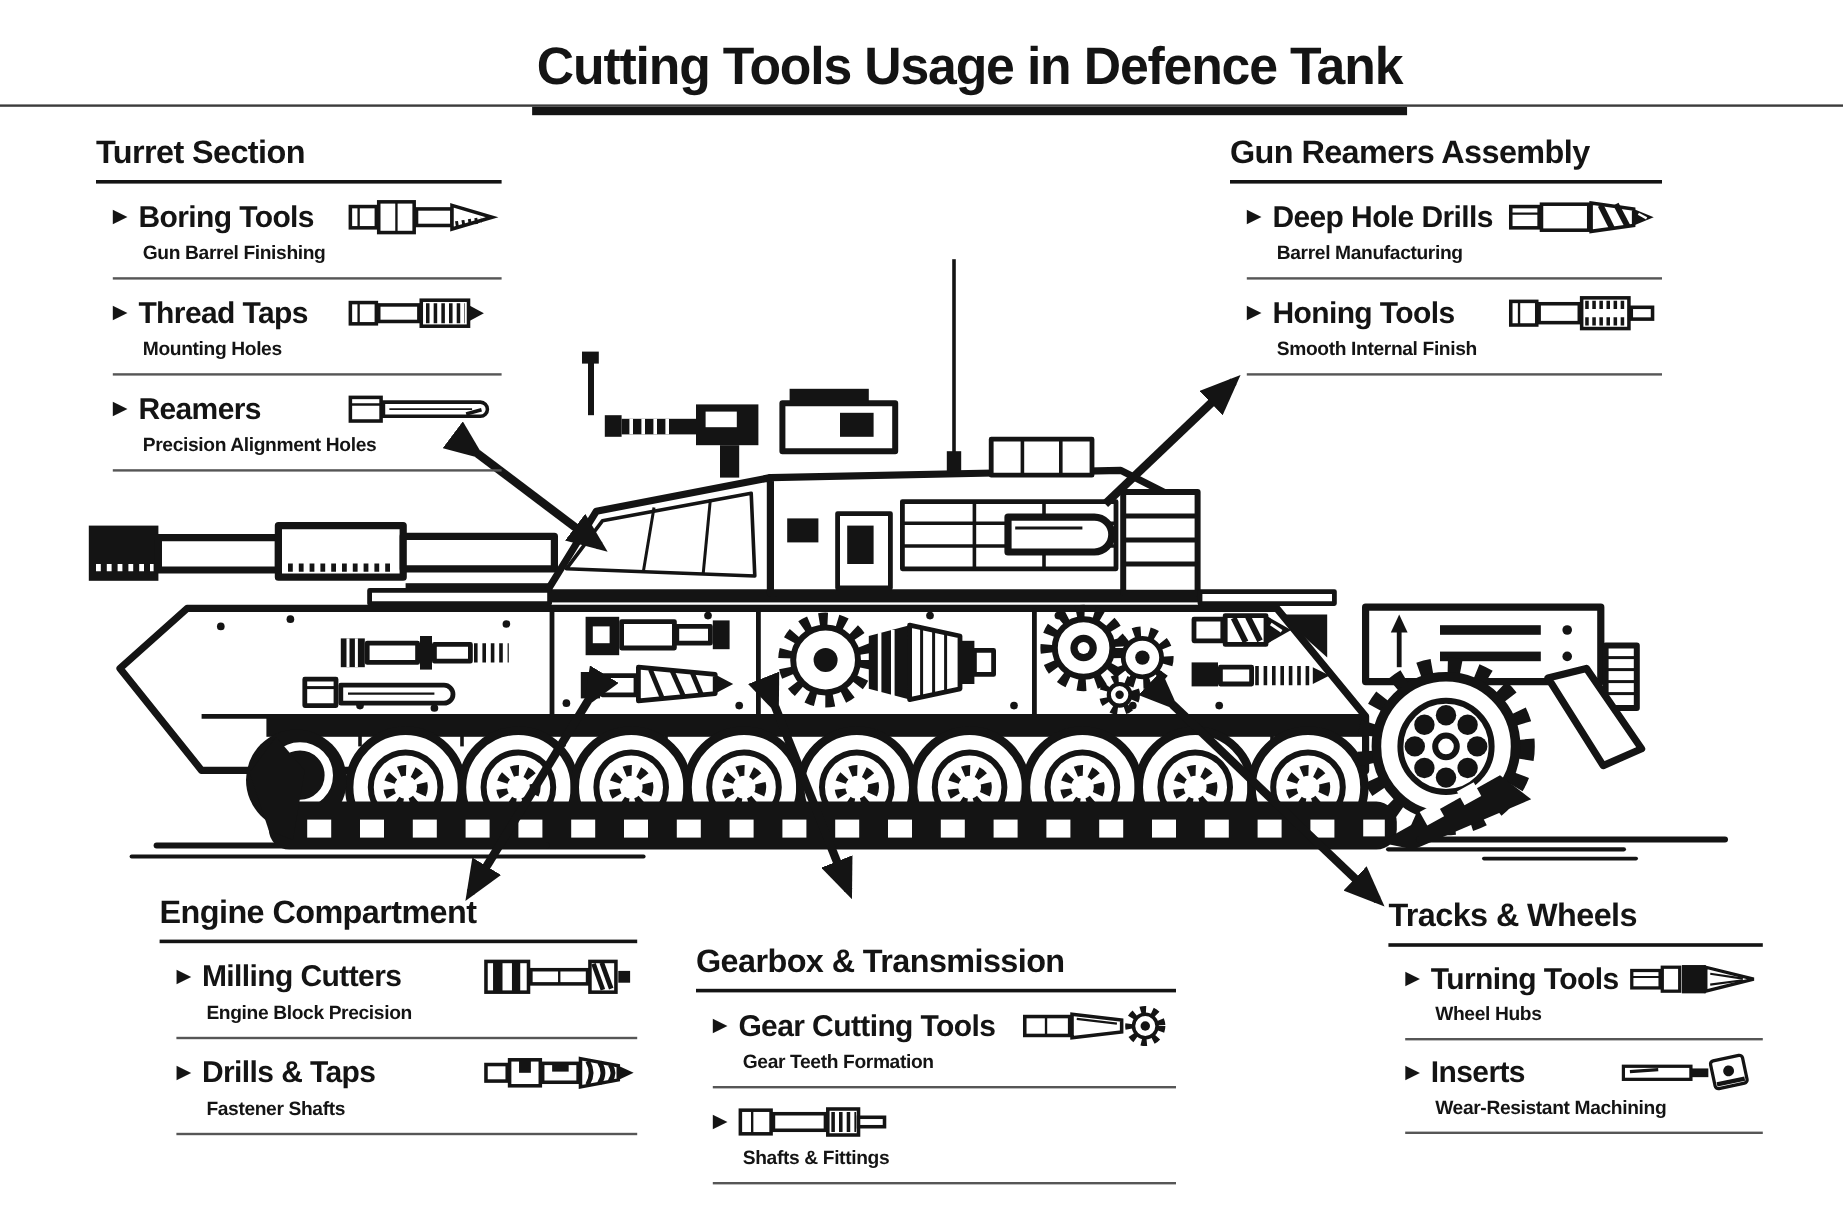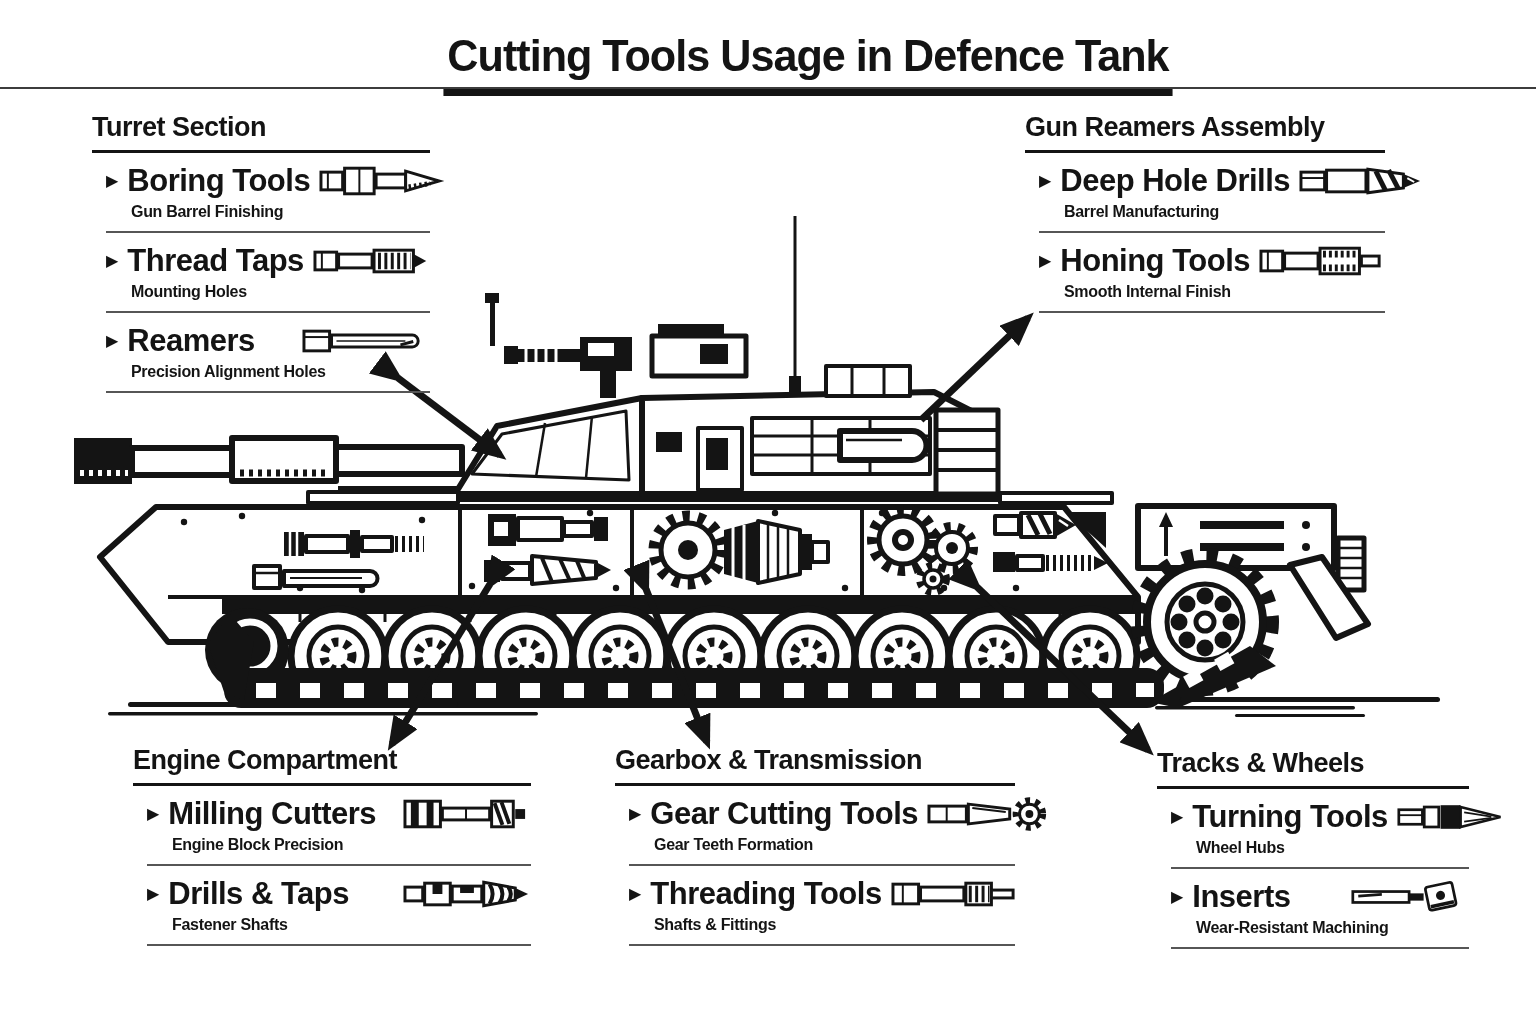--- a/index.html
+++ b/index.html
@@ -17,21 +17,21 @@
   .top-rule{position:absolute;left:0;top:87px;width:1536px;height:2px;background:#3c3c3c;z-index:3;}
   
   .panel{position:absolute;z-index:3;}
   .panel h2{
     margin:0;font-size:27px;font-weight:700;letter-spacing:-.5px;
     padding-bottom:7px;border-bottom:3px solid #141414;
   }
   .item{margin-left:14px;padding:10px 0 10px 0;border-bottom:2px solid #565656;}
   .item .row{display:flex;align-items:center;gap:9px;}
   .bullet{font-size:16px;line-height:1;flex:0 0 auto;}
-  .label{font-size:31px;font-weight:700;letter-spacing:-.5px;flex:1 1 auto;white-space:nowrap;}
+  .label{font-size:25px;font-weight:700;letter-spacing:-.5px;flex:1 1 auto;white-space:nowrap;}
   .icon{flex:0 0 auto;}
   .desc{font-size:16px;font-weight:700;letter-spacing:-.3px;margin:4px 0 0 25px;white-space:nowrap;}
   svg{display:block;}
   .tool-icon{width:128px;height:36px;}
   .panel.narrow .tool-icon{width:118px;height:34px;}
 </style>
 </head>
 <body>
 
 <svg class="layer" width="1536" height="1024" viewBox="0 0 1536 1024">
@@ -358,21 +358,21 @@
       <line x1="977" y1="587" x2="1148" y2="750" marker-start="url(#ah)" marker-end="url(#ah)"></line>
     </g>
   </g>
 </svg>
 
 <div class="header">
   <h1>Cutting Tools Usage in Defence Tank</h1>
 </div>
 <div class="top-rule"></div>
 
-<div class="panel" style="left:80px;top:112px;width:338px;margin-left:12px;">
+<div class="panel" style="left:80px;top:112px;width:338px;">
   <h2>Turret Section</h2>
 
   <div class="item">
     <div class="row">
       <span class="bullet">▶</span>
       <span class="label">Boring Tools</span>
       <svg class="icon tool-icon" viewBox="0 0 130 36">
         <g stroke="#141414" fill="none">
           <rect x="2" y="9" width="22" height="18" fill="#fff" stroke-width="3"></rect>
             <line x1="9" y1="9" x2="9" y2="27" stroke-width="2"></line>
@@ -504,21 +504,21 @@
           <polygon points="82,6 114,12 114,24 82,30" fill="#fff" stroke-width="3"></polygon>
           <path d="M88,8 q6,10 0,20 M98,9 q6,9 0,18 M107,11 q5,7 0,14" stroke-width="4"></path>
           <polygon points="114,12 127,18 114,24" fill="#141414" stroke="none"></polygon>
         </g>
       </svg>
     </div>
     <div class="desc">Fastener Shafts</div>
   </div>
 </div>
 
-<div class="panel" style="left:580px;top:745px;width:400px;margin-left:35px;">
+<div class="panel" style="left:580px;top:786px;width:400px;">
   <h2>Gearbox &amp; Transmission</h2>
 
   <div class="item">
     <div class="row">
       <span class="bullet">▶</span>
       <span class="label">Gear Cutting Tools</span>
       <svg class="icon tool-icon" viewBox="0 0 130 36">
         <g stroke="#141414" fill="none">
           <rect x="2" y="10" width="38" height="16" fill="#fff" stroke-width="3"></rect>
             <line x1="20" y1="10" x2="20" y2="26" stroke-width="2"></line>
@@ -529,21 +529,20 @@
           <circle cx="104" cy="18" r="4" fill="#141414" stroke="none"></circle>
         </g>
       </svg>
     </div>
     <div class="desc">Gear Teeth Formation</div>
   </div>
 
   <div class="item">
     <div class="row">
       <span class="bullet">▶</span>
-      <span class="label">Threading Tools</span>
       <svg class="icon tool-icon" viewBox="0 0 130 36">
         <g stroke="#141414" fill="none">
           <rect x="2" y="8" width="26" height="20" fill="#fff" stroke-width="3"></rect>
             <line x1="12" y1="8" x2="12" y2="28" stroke-width="2"></line>
           <rect x="30" y="11" width="44" height="14" fill="#fff" stroke-width="3"></rect>
           <rect x="76" y="7" width="26" height="22" fill="#fff" stroke-width="3"></rect>
           <line x1="79" y1="18" x2="100" y2="18" stroke-width="17" stroke-dasharray="3 3.5"></line>
           <rect x="102" y="14" width="22" height="8" fill="#fff" stroke-width="3"></rect>
         </g>
       </svg>

